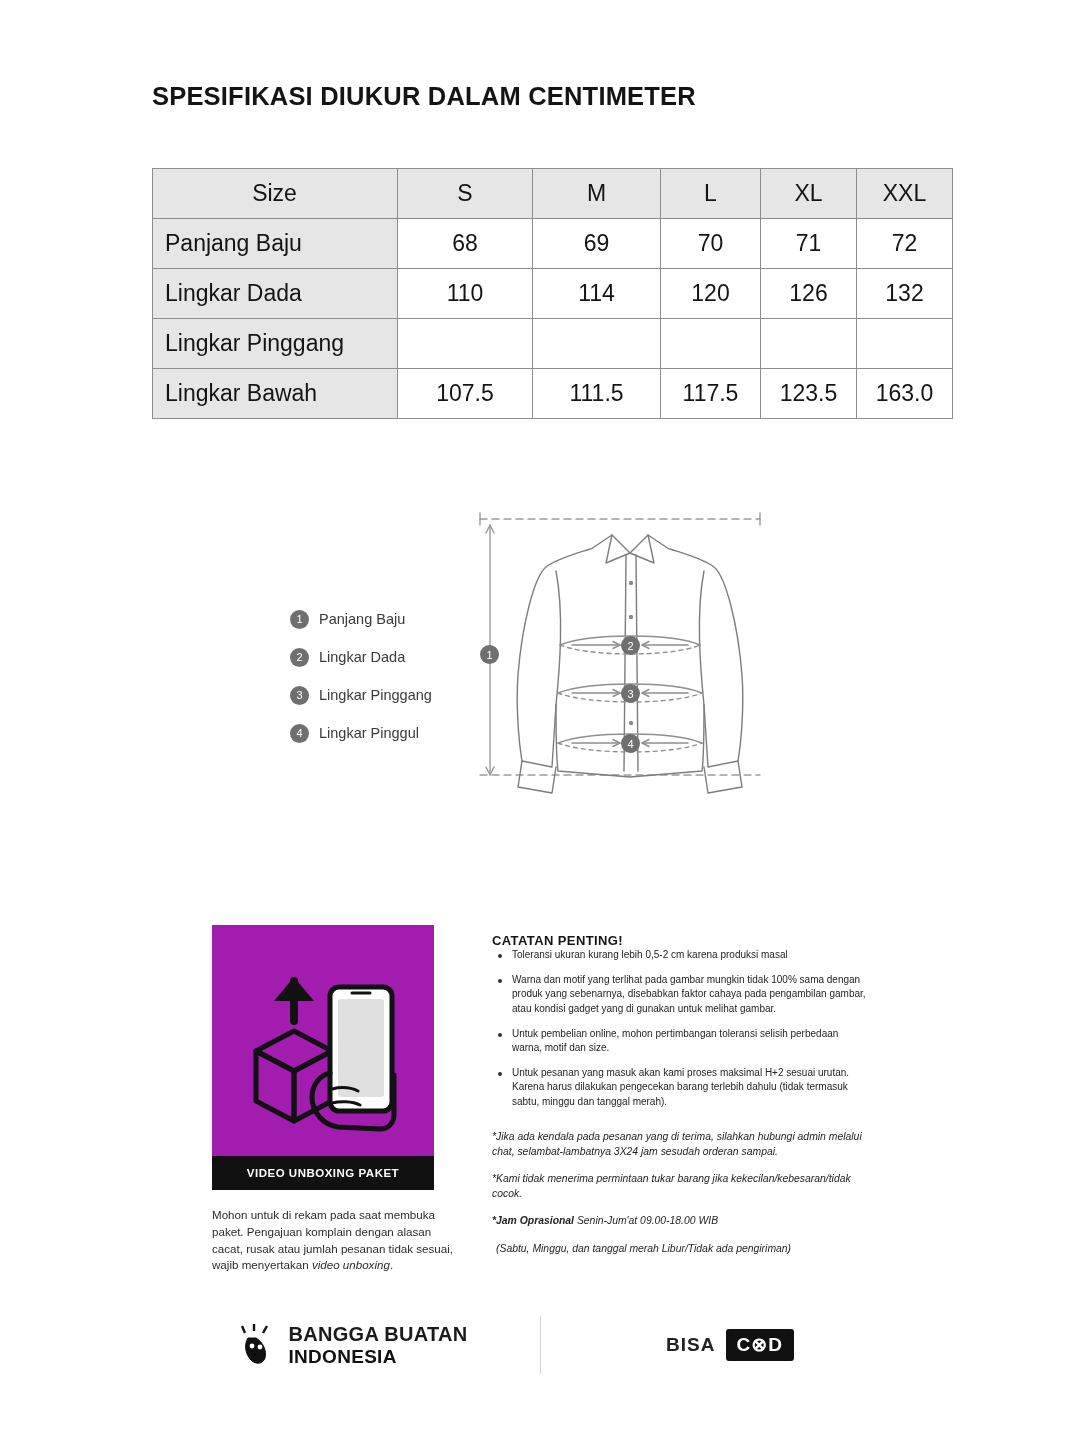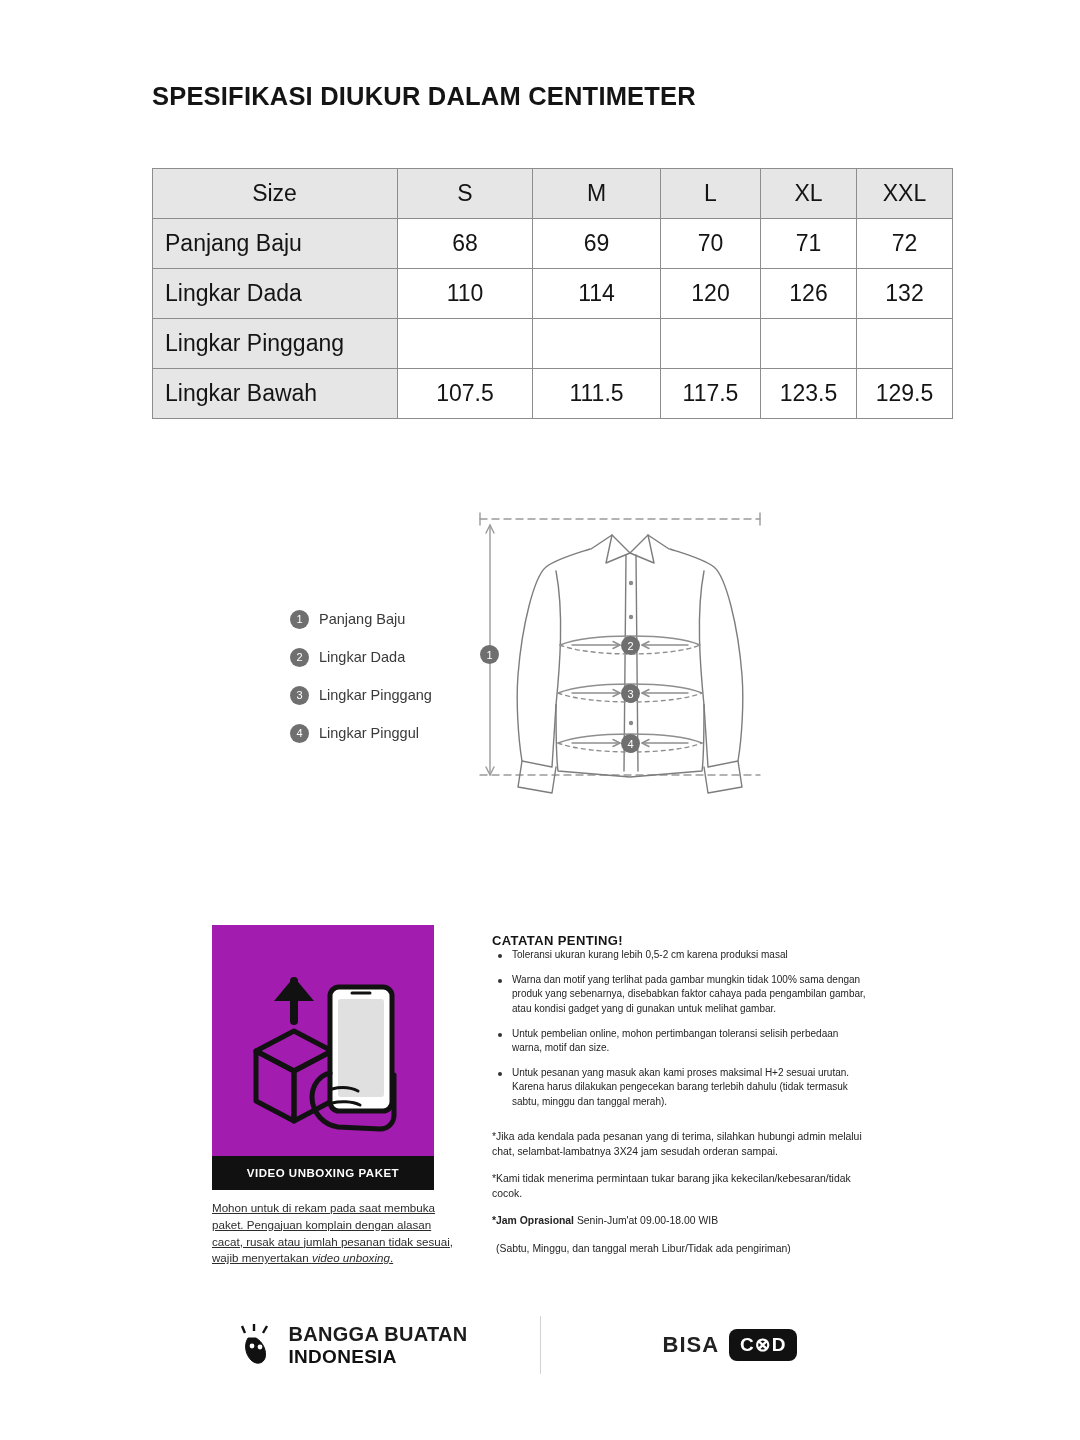--- a/index.html
+++ b/index.html
@@ -107,26 +107,25 @@
     left:0; bottom:0;
     width:100%; height:34px;
     background:#111;
     color:#fff;
     font-size:11.5px;
     letter-spacing:0.5px;
     display:flex; align-items:center; justify-content:center;
     font-weight:bold;
   }
   .video-note {
-    margin-top:10px;
+    margin-top:17px;
     font-size:11.6px;
     line-height:1.45;
     color:#2c2c2c;
     width:248px;
-    text-decoration:underline;
   }
   .video-note i { font-style:italic; }
 
   .notes-right {
     position:absolute;
     left:280px; top:8px;
     width:378px;
   }
   .notes-title {
     font-size:13px;
@@ -149,21 +148,21 @@
     font-size:10px;
     line-height:1.42;
     color:#242424;
   }
   .footnotes {
     margin-top:20px;
     font-size:10.4px;
     line-height:1.46;
     color:#242424;
   }
-  .footnotes p { margin:12px 0 5px 0; }
+  .footnotes p { margin:12px 0 5px 0;font-style:italic; }
   .footnotes b { font-weight:bold; }
 
   
   .badges {
     position:absolute;
     left:160px; top:1300px;
     width:760px; height:90px;
     display:flex;
     align-items:center;
   }
@@ -179,28 +178,28 @@
     content:"";
     position:absolute;
     left:0; top:6px;
     width:1px; height:58px;
     background:#d2d2d2;
   }
   .badge-text { margin-left:10px; }
   .badge-l1 { font-size:20px; font-weight:bold; letter-spacing:0.3px; color:#1b1b1b; }
   .badge-l2 { font-size:19px; font-weight:bold; letter-spacing:0.3px; color:#111; }
   .cod-wrap { display:flex; align-items:center; }
-  .cod-bisa { font-size:22px; font-weight:bold; letter-spacing:1px; color:#222; }
+  .cod-bisa { font-size:19px; font-weight:bold; letter-spacing:1px; color:#222; }
   .cod-pill {
     margin-left:10px;
     background:#111; color:#fff;
     font-size:19px; font-weight:bold;
     letter-spacing:1px;
     padding:4px 11px 5px 11px;
-    border-radius:8px;
+    border-radius:3px;
   }
   .gratis-wrap { line-height:1.0; }
   .gratis-1 { font-size:19px; font-weight:bold; font-style:italic; letter-spacing:0.3px; }
   .gratis-2 { font-size:19px; font-weight:bold; font-style:italic; letter-spacing:0.3px; }
 </style>
 </head>
 <body>
 
 <div class="title">SPESIFIKASI DIUKUR DALAM CENTIMETER</div>
 
@@ -245,21 +244,21 @@
       <td></td>
       <td></td>
       <td></td>
     </tr>
     <tr>
       <td class="rowhead">Lingkar Bawah</td>
       <td>107.5</td>
       <td>111.5</td>
       <td>117.5</td>
       <td>123.5</td>
-      <td>129.5</td>
+      <td>163.0</td>
     </tr>
   </tbody>
 </table>
 
 <div class="diagram">
 
   <div class="legend">
     <div class="legend-row">
       <div class="legend-num">1</div>
       <div class="legend-label">Panjang Baju</div>

